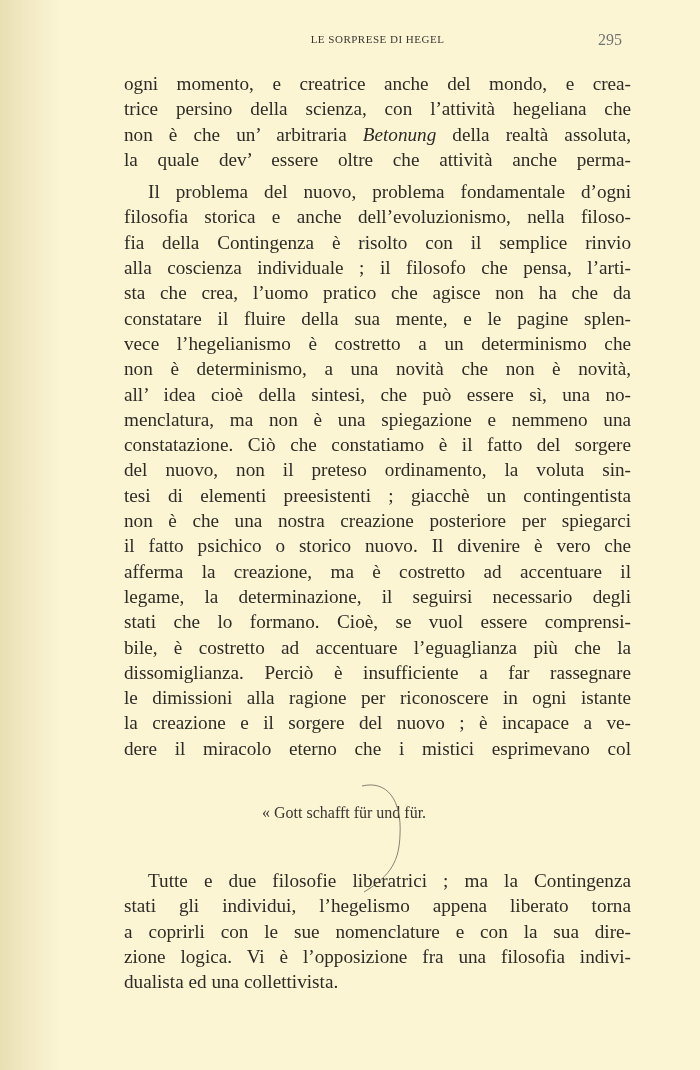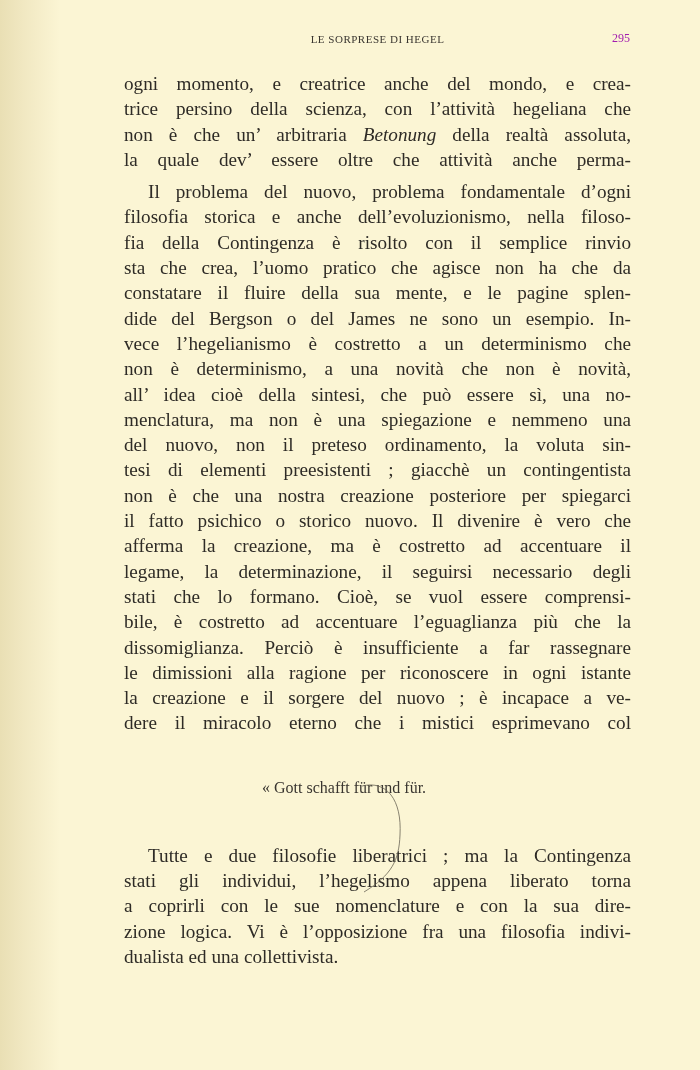--- a/index.html
+++ b/index.html
@@ -40,24 +40,24 @@
       left: 0; right: 0;
       text-align: center;
       font-size: 11px;
       letter-spacing: 0.5px;
       font-variant: small-caps;
       text-transform: uppercase;
       color: #3a3630;
     }
     .page-number {
       position: absolute;
-      right: 8px;
+      right: 16px;
       top: -2px;
-      font-size: 12px;
-      color: #a21caf;
+      font-size: 16px;
+      color: #737373;
     }
     .body-text {
       position: absolute;
       top: 64px;
       left: 0;
       width: 521px;
       font-family: "Liberation Serif", serif;
       font-size: 19.2px;
       line-height: 25.3px;
       text-align: justify;
@@ -120,27 +120,28 @@
       <span class="line">ogni momento, e creatrice anche del mondo, e crea-</span>
       <span class="line">trice persino della scienza, con l’attività hegeliana che</span>
       <span class="line"><span>non è che un’ arbitraria </span><em>Betonung</em><span> della realtà assoluta,</span></span>
       <span class="line">la quale dev’ essere oltre che attività anche perma-</span>
     </p>
 
     <p>
       <span class="line indent">Il problema del nuovo, problema fondamentale d’ogni</span>
       <span class="line">filosofia storica e anche dell’evoluzionismo, nella filoso-</span>
       <span class="line">fia della Contingenza è risolto con il semplice rinvio</span>
+      <span class="line">alla coscienza individuale ; il filosofo che pensa, l’arti-</span>
       <span class="line">sta che crea, l’uomo pratico che agisce non ha che da</span>
       <span class="line">constatare il fluire della sua mente, e le pagine splen-</span>
-      <span class="line">dide del Bergson o del James ne sono un esempio. In-</span>
       <span class="line">vece l’hegelianismo è costretto a un determinismo che</span>
       <span class="line">non è determinismo, a una novità che non è novità,</span>
       <span class="line">all’ idea cioè della sintesi, che può essere sì, una no-</span>
       <span class="line">menclatura, ma non è una spiegazione e nemmeno una</span>
+      <span class="line">constatazione. Ciò che constatiamo è il fatto del sorgere</span>
       <span class="line">del nuovo, non il preteso ordinamento, la voluta sin-</span>
       <span class="line">tesi di elementi preesistenti ; giacchè un contingentista</span>
       <span class="line">non è che una nostra creazione posteriore per spiegarci</span>
       <span class="line">il fatto psichico o storico nuovo. Il divenire è vero che</span>
       <span class="line">afferma la creazione, ma è costretto ad accentuare il</span>
       <span class="line">legame, la determinazione, il seguirsi necessario degli</span>
       <span class="line">stati che lo formano. Cioè, se vuol essere comprensi-</span>
       <span class="line">bile, è costretto ad accentuare l’eguaglianza più che la</span>
       <span class="line">dissomiglianza. Perciò è insufficiente a far rassegnare</span>
       <span class="line">le dimissioni alla ragione per riconoscere in ogni istante</span>

